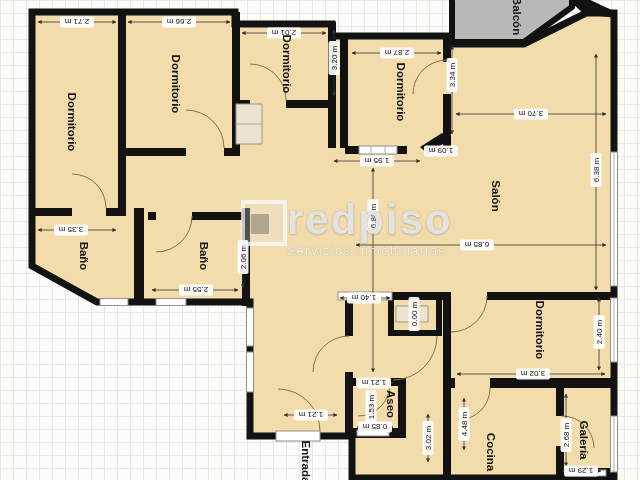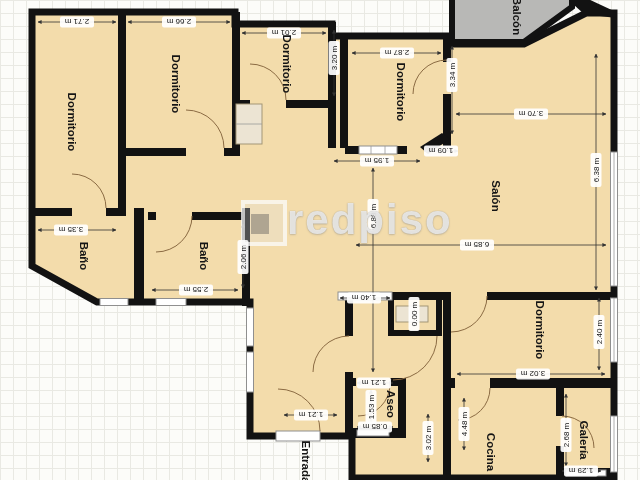--- a/index.html
+++ b/index.html
@@ -288,15 +288,16 @@
     <text class="room" transform="translate(580,440) rotate(90)">Galería</text>
   </g>
 </svg>
 
 <div class="wm">
   <div class="wm-logo">
     <div class="wm-logo-inner"></div>
   </div>
   <div class="wm-text-col">
     <div class="wm-brand">redpiso</div>
+    <div class="wm-tagline">Servicios Inmobiliarios</div>
   </div>
 </div>
 </div>
 
 </body></html>

